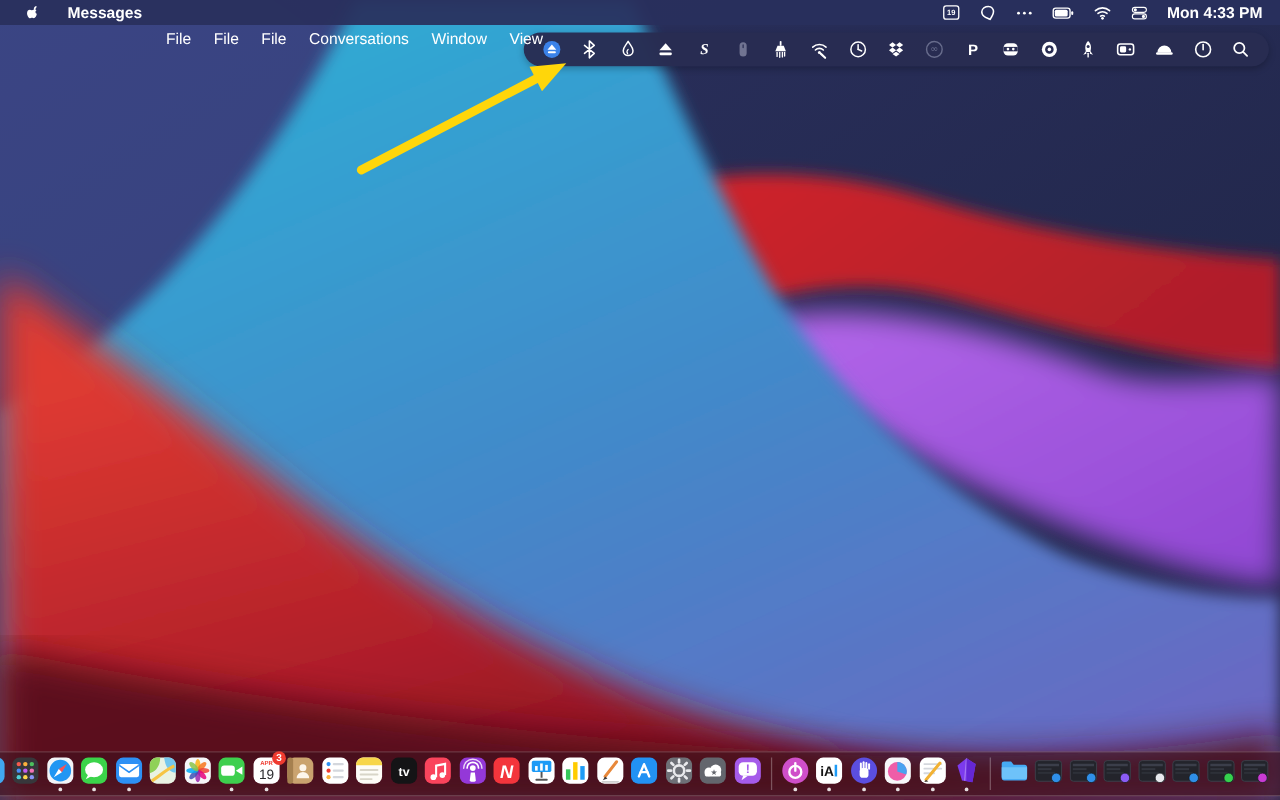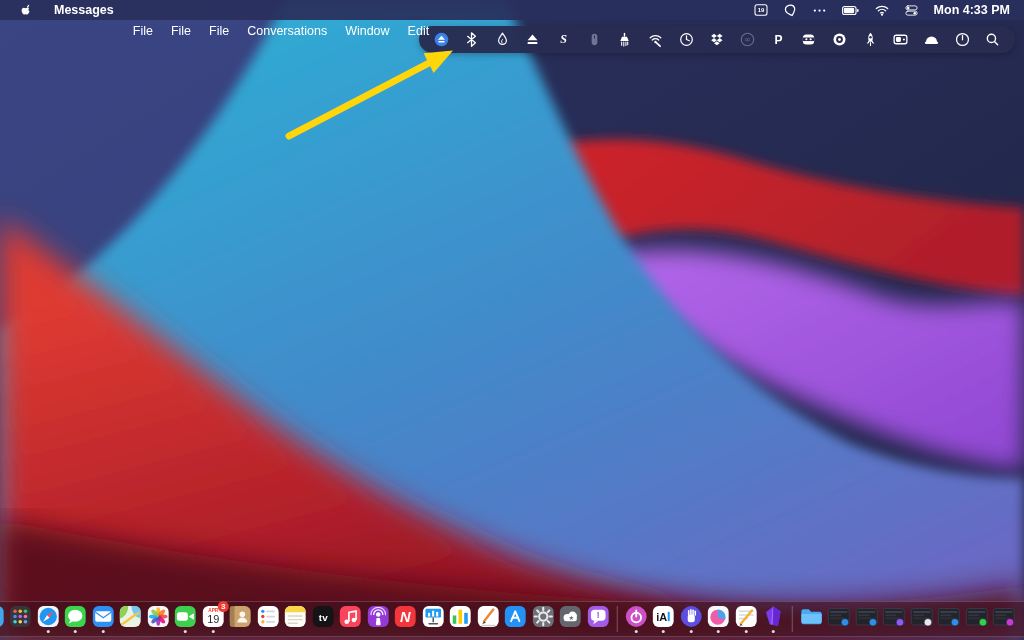--- a/index.html
+++ b/index.html
@@ -109,21 +109,21 @@
           <svg viewBox="0 0 24 24" style="width:14px;height:14px">
             <path fill="#fff" d="M15.8 3c-1 .1-2.1.7-2.8 1.6-.6.8-1.1 1.9-.9 3 1.1.1 2.2-.6 2.9-1.4.6-.9 1-2 .8-3.2zM12.1 8.3c-1.1 0-2 .6-2.7.6-.8 0-1.7-.6-2.8-.6-1.9 0-3.8 1.6-3.8 4.6 0 3.4 2.5 7 4.4 7 .9 0 1.2-.6 2.4-.6s1.4.6 2.4.6c1.9 0 4.1-3.4 4.1-6.1-2-.8-2.5-3.7-.4-4.9-.8-1.1-2.3-1.7-3.6-1.6z"></path>
           </svg>
         </span>
       <span class="mb-app">Messages</span>
     <span class="mb-item">File</span>
         <span class="mb-item">File</span>
         <span class="mb-item">File</span>
         <span class="mb-item">Conversations</span>
         <span class="mb-item">Window</span>
-        <span class="mb-item">Edit</span>
+        <span class="mb-item">View</span>
       </div>
     <div id="menu-right">
       <span class="st-icon">
           <svg viewBox="0 0 24 24" style="width:16px;height:16px">
             <rect x="3" y="4" width="18" height="16" rx="3" stroke="#fff" fill="none" stroke-linecap="round" stroke-linejoin="round" stroke-width="1.6"></rect>
             <text x="12" y="15.6" text-anchor="middle" font-size="9" font-weight="700" fill="#fff" font-family="Liberation Sans">19</text>
           </svg>
         </span>
         <span class="st-icon">
           <svg viewBox="0 0 24 24" style="width:15px;height:15px">

